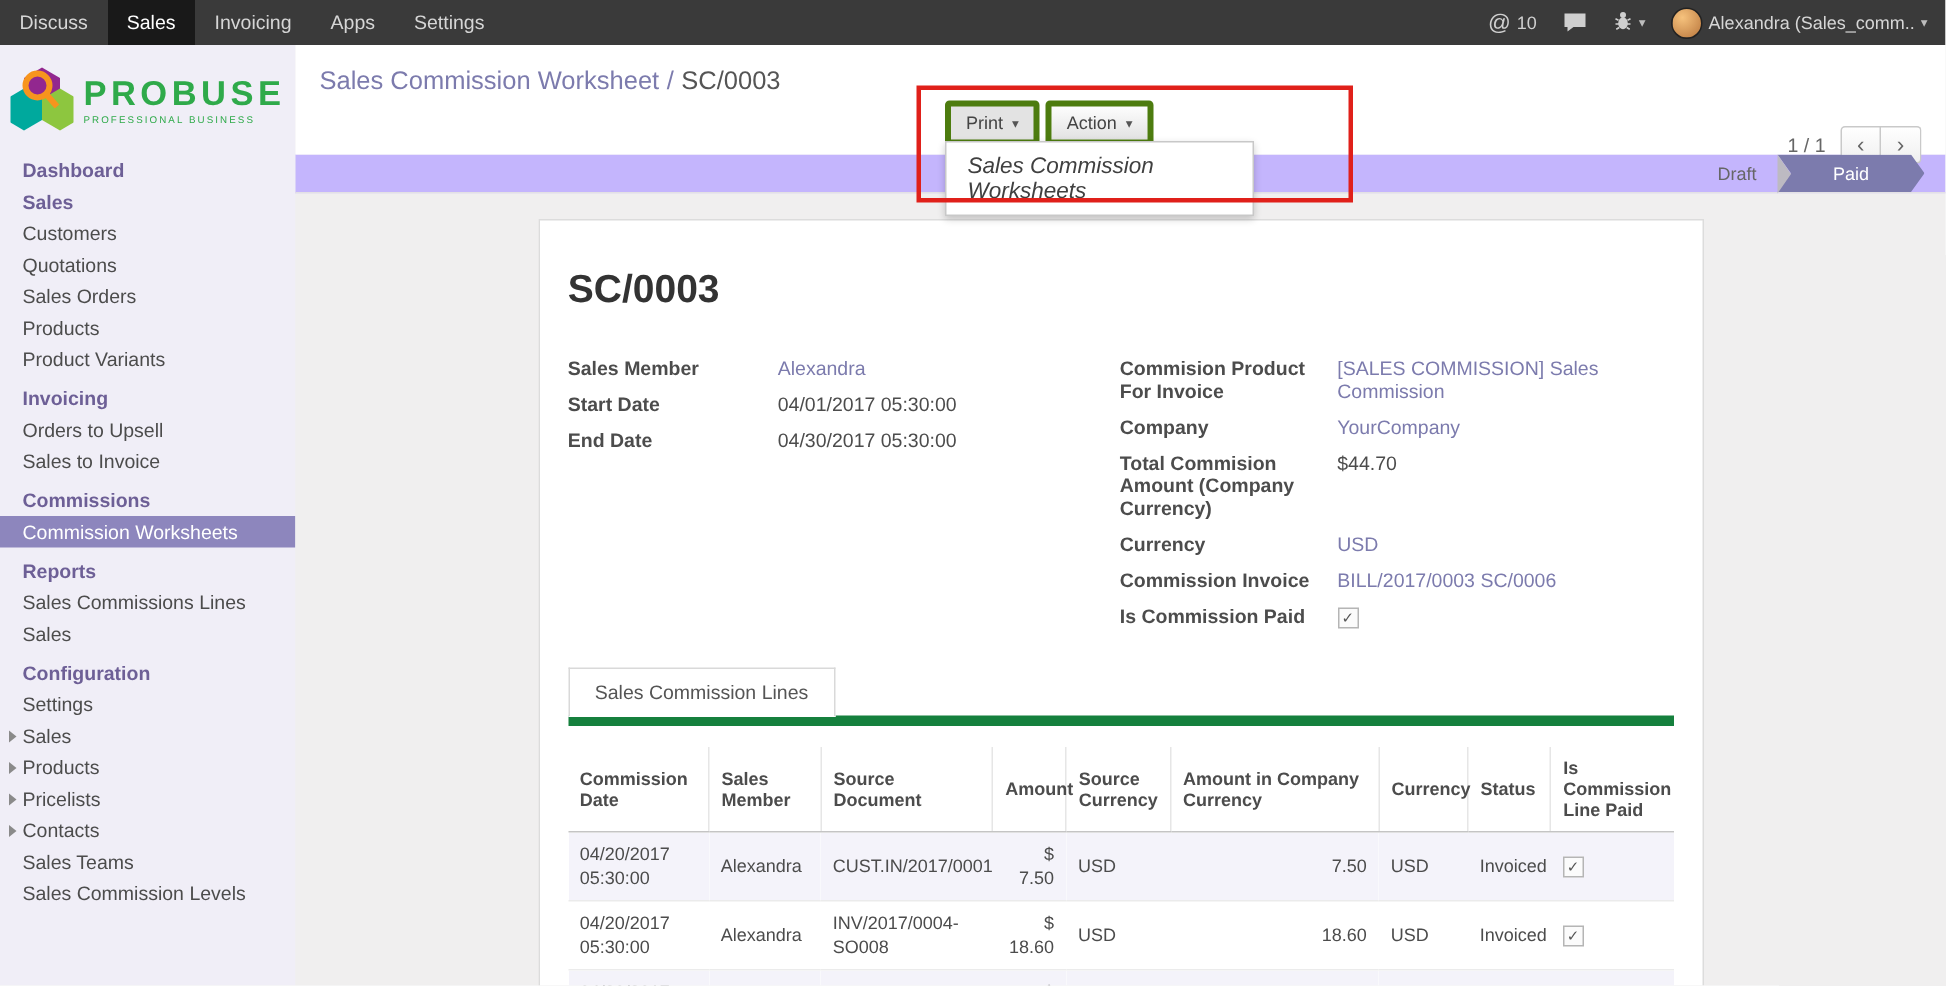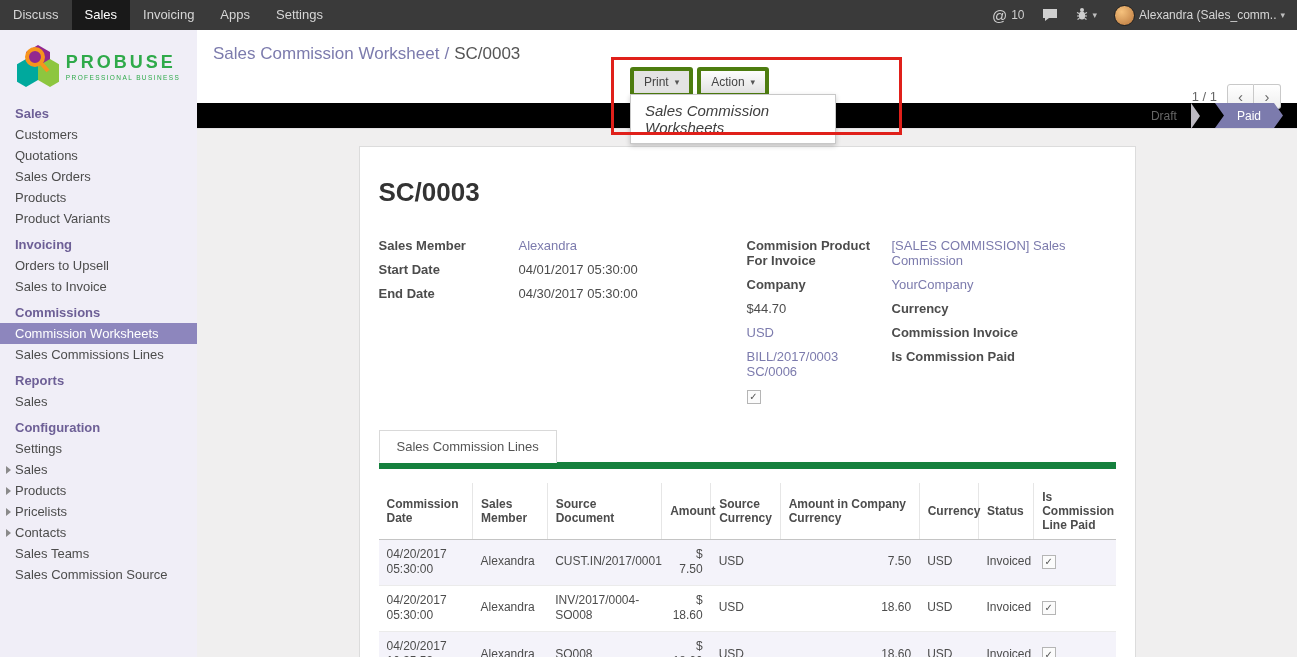--- a/index.html
+++ b/index.html
@@ -19,21 +19,21 @@
   .caret-glyph { font-size: 9px; color: #bdbdbd; }
   .avatar { width: 21px; height: 21px; border-radius: 50%; display: inline-block;
             background: radial-gradient(circle at 35% 30%, #f6c27d, #b9763c); border: 1px solid #222; }
   .user-name { font-size: 12px; color: #d6d6d6; }
   
   .layout { display: flex; height: 627px; }
   
   .sidebar { width: 197px; flex-shrink: 0; background: #f0eef7; overflow: hidden; }
   .logo-box { padding: 13px 6px 12px; display: flex; align-items: center; justify-content: center; gap: 7px; cursor: pointer; }
   .logo-text { display: flex; flex-direction: column; line-height: 1.1; }
-  .logo-title { font-size: 18px; font-weight: bold; color: #2faa4a; letter-spacing: 3px; }
+  .logo-title { font-size: 23px; font-weight: bold; color: #2faa4a; letter-spacing: 3px; }
   .logo-subtitle { font-size: 6.5px; color: #2faa4a; letter-spacing: 1.4px; margin-top: 2px; }
   .snav { font-size: 13px; padding: 3px 6px 3px 15px; line-height: 15px; cursor: pointer; color: #4c4c4c; white-space: nowrap; }
   .snav.heading { color: #6d5f96; font-weight: bold; margin-top: 5px; }
   .snav.heading.no-gap { margin-top: 0; }
   .snav.selected { background: #8d86bd; color: #fff; }
   .snav.has-caret { padding-left: 6px; }
   .caret-right { display: inline-block; width: 0; height: 0; border-top: 4px solid transparent;
                  border-bottom: 4px solid transparent; border-left: 5px solid #8a8a8a; margin-right: 4px; }
   
   .content { flex: 1; display: flex; flex-direction: column; min-width: 0; }
@@ -53,27 +53,27 @@
   .annotation-box { position: absolute; left: 414px; top: 27px; width: 291px; height: 78px;
                     border: 3px solid #e0201a; z-index: 10; pointer-events: none; }
   .pager { position: absolute; right: 16px; top: 54px; display: flex; align-items: center; gap: 10px;
            font-size: 13px; color: #666; }
   .pager-btns { display: flex; }
   .pager-btn { width: 27px; height: 25px; border: 1px solid #c9c9c9; background: linear-gradient(#fff, #efefef);
                display: flex; align-items: center; justify-content: center; font-size: 15px; color: #666; cursor: pointer; }
   .pager-btn.prev { border-radius: 3px 0 0 3px; }
   .pager-btn.next { border-radius: 0 3px 3px 0; border-left: none; }
   
-  .status-band { height: 26px; background: #000000; border-bottom: 1px solid #e3e1e4; display: flex;
+  .status-band { height: 26px; background: #c4b5fd; border-bottom: 1px solid #e3e1e4; display: flex;
                  justify-content: flex-end; align-items: stretch; padding-right: 14px; flex-shrink: 0; }
   .sb-step { font-size: 12px; line-height: 26px; padding: 0 14px; color: #666; cursor: pointer; }
   .sb-arrow { align-self: center; width: 0; height: 0; border-top: 13px solid transparent;
               border-bottom: 13px solid transparent; border-left: 9px solid #bdbac2; margin-right: -9px; z-index: 1; }
-  .sb-step.paid { background: #7c7bad; color: #fff; padding: 0 22px;
-                  clip-path: polygon(0 0, calc(100% - 9px) 0, 100% 50%, calc(100% - 9px) 100%, 0 100%, 9px 50%); margin-left: 24px; }
+  .sb-step.paid { background: #7c7bad; color: #fff; padding: 0 37px;
+                  clip-path: polygon(0 0, calc(100% - 9px) 0, 100% 50%, calc(100% - 9px) 100%, 0 100%, 9px 50%); }
   
   .main { flex: 1; background: #f0efef; overflow: hidden; padding-top: 17px; }
   .sheet { width: 777px; margin: 0 auto; background: #fff; border: 1px solid #dcdcdc;
            padding: 26px 19px 60px; min-height: 620px; }
   .sheet-title { font-size: 26px; font-weight: bold; color: #333; margin: 4px 0 30px; }
   .fields { display: flex; font-size: 13px; }
   .fgroup { display: grid; align-content: start; row-gap: 9px; }
   .fgroup.left { width: 368px; grid-template-columns: 140px auto; }
   .fgroup.right { flex: 1; grid-template-columns: 145px auto; }
   .flabel { font-weight: bold; color: #4c4c4c; padding-right: 12px; }
@@ -144,50 +144,51 @@
         <polygon points="9,16 21,23 21,37 9,44 -3,37 -3,23" fill="#00a99d"></polygon>
         <polygon points="33,16 45,23 45,37 33,44 21,37 21,23" fill="#8dc63f"></polygon>
         <circle cx="18" cy="14" r="8" fill="none" stroke="#f7941d" stroke-width="4"></circle>
         <line x1="24" y1="20" x2="31" y2="28" stroke="#f7941d" stroke-width="4"></line>
       </svg>
       <span class="logo-text">
         <span class="logo-title">PROBUSE</span>
         <span class="logo-subtitle">PROFESSIONAL BUSINESS</span>
       </span>
     </div>
+    <div class="snav heading no-gap">Dashboard</div>
     <div class="snav heading no-gap">Sales</div>
     <div class="snav">Customers</div>
     <div class="snav">Quotations</div>
     <div class="snav">Sales Orders</div>
     <div class="snav">Products</div>
     <div class="snav">Product Variants</div>
     <div class="snav heading">Invoicing</div>
     <div class="snav">Orders to Upsell</div>
     <div class="snav">Sales to Invoice</div>
     <div class="snav heading">Commissions</div>
     <div class="snav selected">Commission Worksheets</div>
+    <div class="snav heading">Reports</div>
     <div class="snav">Sales Commissions Lines</div>
-    <div class="snav heading">Reports</div>
     <div class="snav">Sales</div>
     <div class="snav heading">Configuration</div>
     <div class="snav">Settings</div>
     <div class="snav has-caret">
       <span class="caret-right"></span><span>Sales</span>
     </div>
     <div class="snav has-caret">
       <span class="caret-right"></span><span>Products</span>
     </div>
     <div class="snav has-caret">
       <span class="caret-right"></span><span>Pricelists</span>
     </div>
     <div class="snav has-caret">
       <span class="caret-right"></span><span>Contacts</span>
     </div>
     <div class="snav">Sales Teams</div>
-    <div class="snav">Sales Commission Source</div>
+    <div class="snav">Sales Commission Levels</div>
   </div>
 
   <div class="content">
     <div class="control-panel">
       <div class="breadcrumb">
         <span class="parent">Sales Commission Worksheet</span><span class="sep">/</span><span class="current">SC/0003</span>
       </div>
       <div class="btn-group">
         <div class="btn open">
           <span>Print</span>
@@ -232,20 +233,21 @@
             <div class="flabel">Start Date</div>
             <div class="fvalue">04/01/2017 05:30:00</div>
             <div class="flabel">End Date</div>
             <div class="fvalue">04/30/2017 05:30:00</div>
           </div>
           <div class="fgroup right">
             <div class="flabel">Commision Product For Invoice</div>
             <div class="fvalue link">[SALES COMMISSION] Sales Commission</div>
             <div class="flabel">Company</div>
             <div class="fvalue link">YourCompany</div>
+            <div class="flabel">Total Commision Amount (Company Currency)</div>
             <div class="fvalue">$44.70</div>
             <div class="flabel">Currency</div>
             <div class="fvalue link">USD</div>
             <div class="flabel">Commission Invoice</div>
             <div class="fvalue link">BILL/2017/0003 SC/0006</div>
             <div class="flabel">Is Commission Paid</div>
             <div class="fvalue">
               <span class="checkbox">
                   <span>✓</span>
                 </span>

